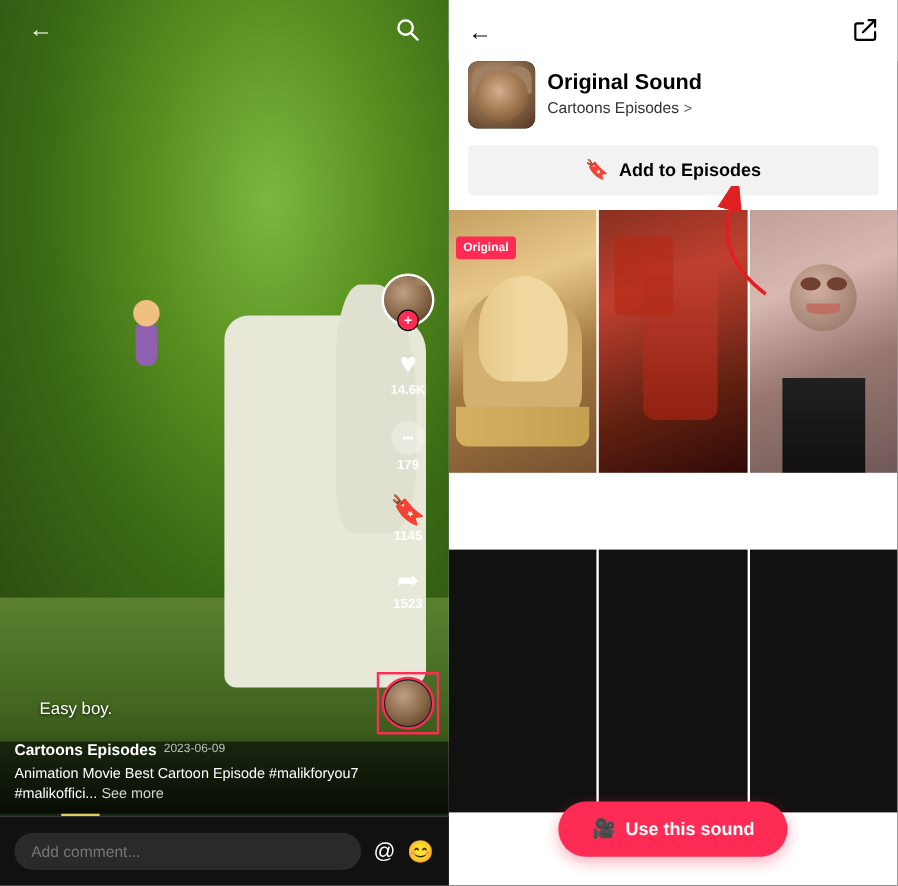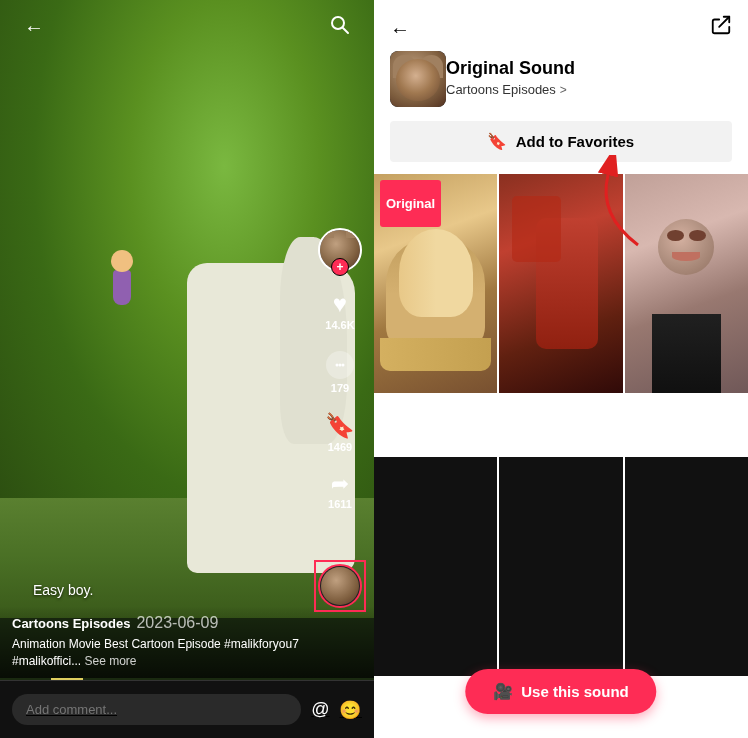--- a/index.html
+++ b/index.html
@@ -150,21 +150,21 @@
     }
 
     .channel-name {
       color: #fff;
       font-size: 13px;
       font-weight: 700;
     }
 
     .channel-date {
       color: rgba(255,255,255,0.7);
-      font-size: 16px;
+      font-size: 10px;
     }
 
     .caption-text {
       color: #fff;
       font-size: 12px;
       line-height: 1.4;
     }
 
     .see-more {
       color: rgba(255,255,255,0.8);
@@ -176,21 +176,20 @@
       position: absolute;
       bottom: 0; left: 0; right: 0;
       height: 58px;
       background: #111;
       display: flex;
       align-items: center;
       padding: 0 12px;
       gap: 10px;
       z-index: 10;
       border-top: 1px solid #333;
-      text-decoration: underline;
     }
 
     .comment-input {
       flex: 1;
       background: #2a2a2a;
       border: none;
       border-radius: 20px;
       padding: 8px 14px;
       color: #666;
       font-size: 13px;
@@ -265,20 +264,21 @@
     }
 
     .share-arrow {
       color: #000;
       font-size: 18px;
     }
 
     .sound-info {
       display: flex;
       align-items: center;
+      gap: 10px;
       padding: 0 16px 14px;
       justify-content: center;
     }
 
     .sound-thumbnail {
       width: 56px; height: 56px;
       border-radius: 8px;
       background: #222;
       overflow: hidden;
       flex-shrink: 0;
@@ -346,26 +346,26 @@
 
     .video-thumb {
       aspect-ratio: 9/16;
       background: #222;
       position: relative;
       overflow: hidden;
     }
 
     .original-badge {
       position: absolute;
-      top: 6px; left: 6px;
+      top: 22px; left: 6px;
       background: #fe2c55;
       color: #fff;
-      font-size: 13px;
+      font-size: 10px;
       font-weight: 600;
-      padding: 16px 6px;
+      padding: 4px 6px;
       border-radius: 3px;
     }
 
     .thumb-1 {
       background: linear-gradient(160deg, #c4a060 0%, #e8c88a 30%, #a07840 60%, #785030 100%);
     }
 
     .thumb-2 {
       background: linear-gradient(160deg, #8a3020 0%, #c04030 30%, #602010 70%, #300a08 100%);
     }
@@ -549,26 +549,26 @@
           <circle cx="5" cy="8" r="1.5"></circle>
           <circle cx="8" cy="8" r="1.5"></circle>
           <circle cx="11" cy="8" r="1.5"></circle>
         </svg>
       </span>
       <span class="action-count">179</span>
     </div>
 
     <div class="action-btn">
       <span class="action-icon">🔖</span>
-      <span class="action-count">1469</span>
+      <span class="action-count">1145</span>
     </div>
 
     <div class="action-btn share-area">
       <span class="action-icon" style="font-size:22px;">➦</span>
-      <span class="action-count">1611</span>
+      <span class="action-count">1523</span>
     </div>
   </div>
 
   <div class="bottom-overlay">
     <div class="easy-boy-text">Easy boy.</div>
   </div>
 
   <div class="bottom-info">
     <div class="channel-line">
       <span class="channel-name">Cartoons Episodes</span>
@@ -619,21 +619,21 @@
       <div class="sound-title">Original Sound</div>
       <div class="sound-channel">
         <span>Cartoons Episodes</span>
         <span class="chevron-right">&gt;</span>
       </div>
     </div>
   </div>
 
   <button class="favorites-btn">
     <span class="bookmark-icon">🔖</span>
-    <span>Add to Favorites</span>
+    <span>Add to Episodes</span>
   </button>
 
   <div class="video-grid">
 
     <div class="video-thumb thumb-1">
       <div style="position:absolute;bottom:0;left:0;right:0;top:0;">
 
         <div style="position:absolute;bottom:20%;left:10%;width:80%;height:50%;background:linear-gradient(180deg, #c4a060 0%, #d4b070 50%);border-radius:40% 40% 20% 20%;"></div>
         <div style="position:absolute;bottom:35%;left:20%;width:60%;height:40%;background:linear-gradient(90deg, #e8c888 0%, #f0d8a0 50%);border-radius:50% 50% 30% 30%;"></div>
         <div style="position:absolute;bottom:10%;left:5%;width:90%;height:15%;background:linear-gradient(90deg, #d4b060 0%, #c4a050 100%);border-radius:0 0 10px 10px;"></div>

